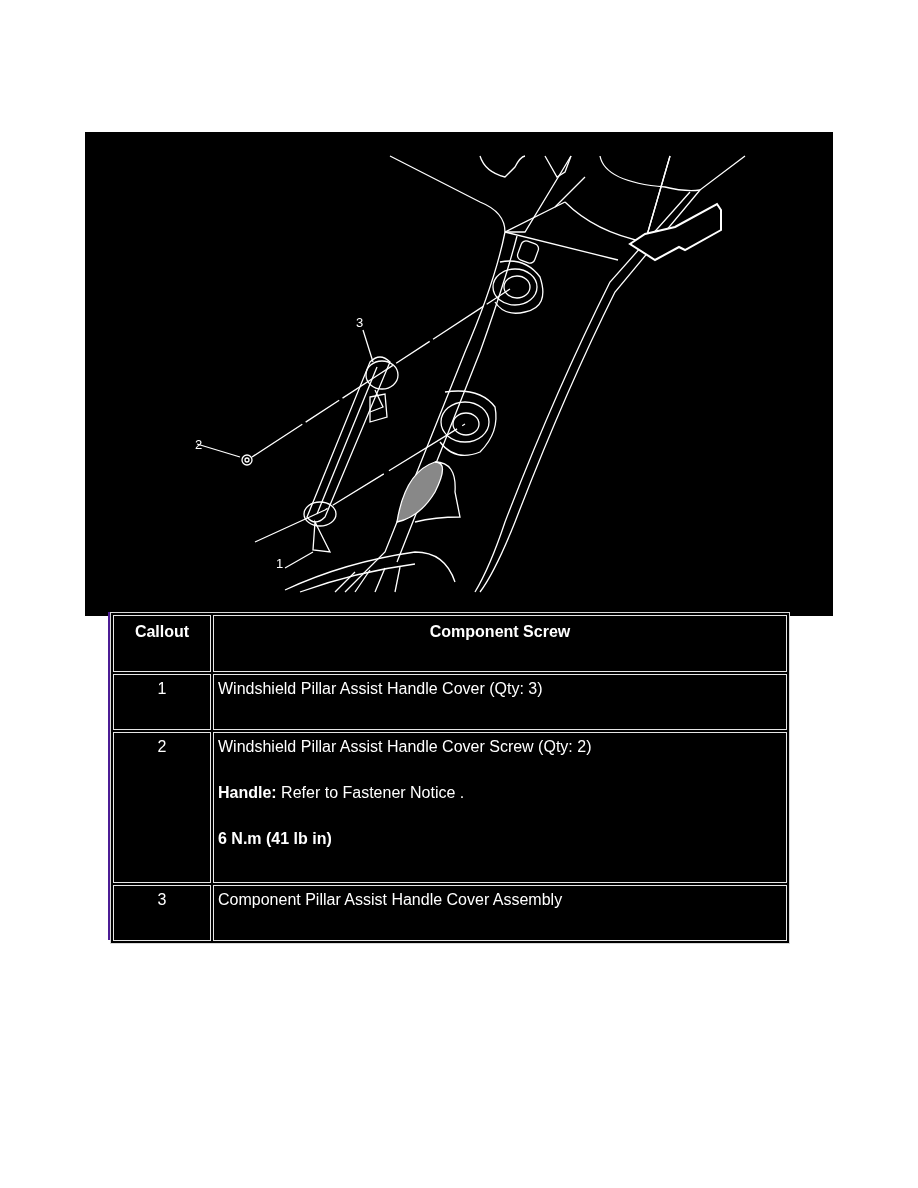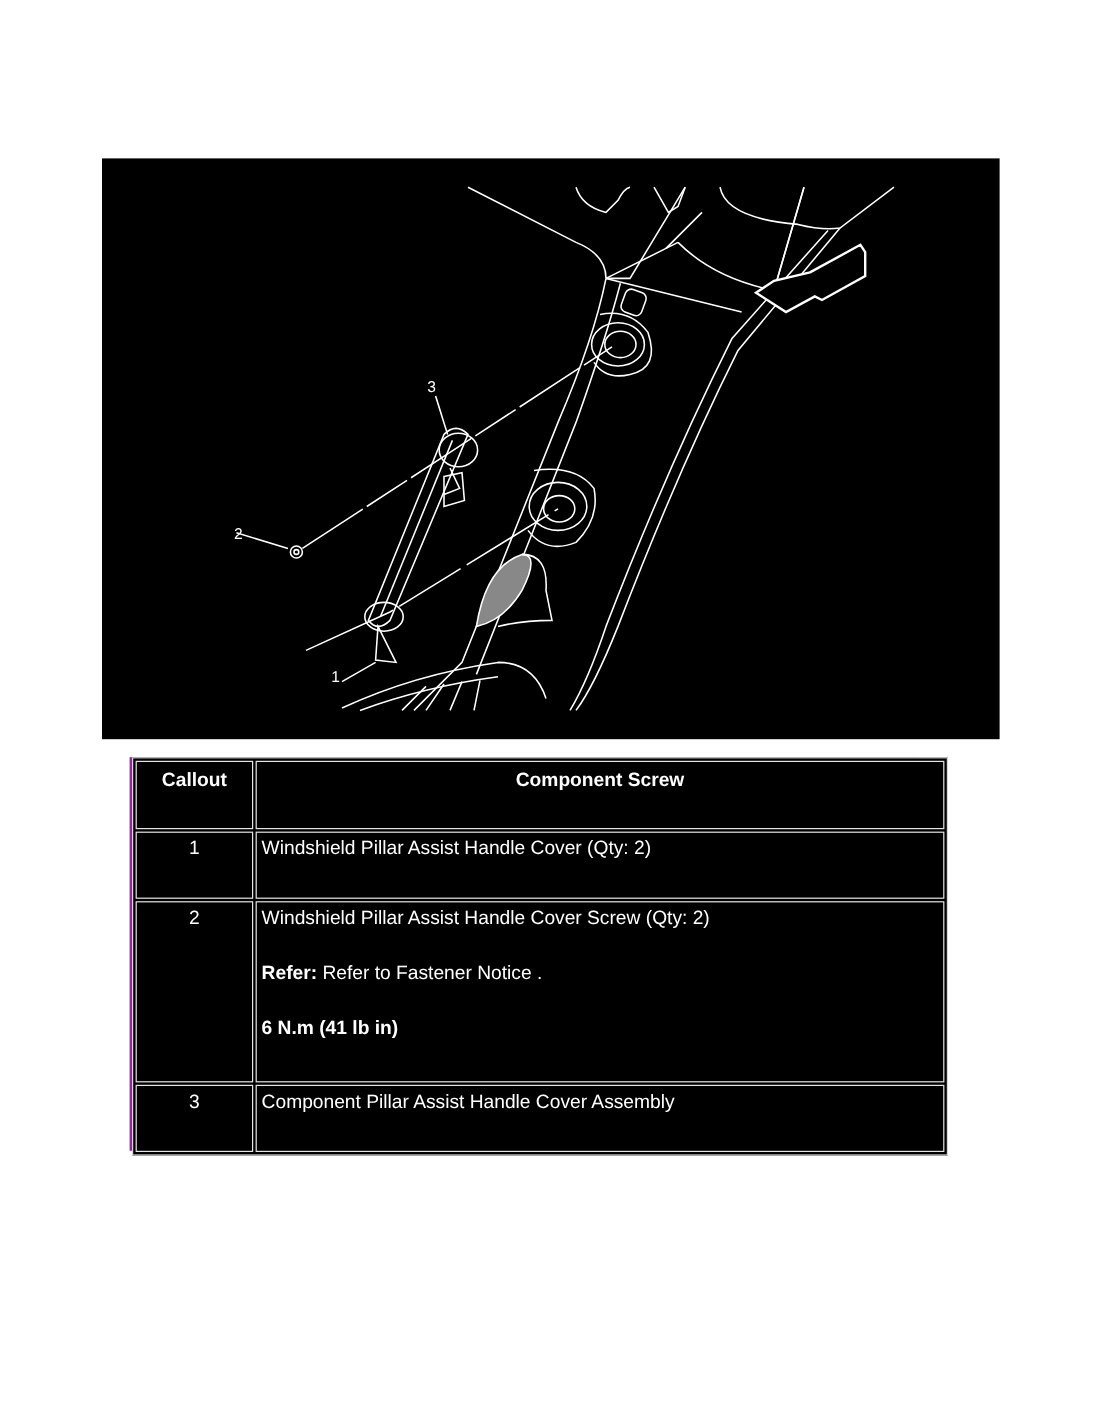--- a/index.html
+++ b/index.html
@@ -1,20 +1,20 @@
 <!DOCTYPE html>
 <html><head>
 <meta charset="utf-8">
 <style>
   html, body { margin: 0; padding: 0; background: #ffffff; }
   body { width: 918px; height: 1188px; position: relative; overflow: hidden;
          font-family: "Liberation Sans", sans-serif; }
   .figure { position: absolute; left: 85px; top: 132px; width: 748px; height: 484px; background: #000; }
   .figure svg { display: block; }
-  .table-wrap { position: absolute; left: 108px; top: 631px; width: 657px; height: 328px; background: #a21caf; }
+  .table-wrap { position: absolute; left: 108px; top: 612px; width: 657px; height: 328px; background: #4c1d95; }
   table.parts { position: absolute; left: 2px; top: 0; width: 680px; border-collapse: separate;
                 border-spacing: 2px; background: #000; border: 1px solid #d8d8d8; }
   table.parts th, table.parts td { border: 1px solid #e6e6e6; color: #fff; vertical-align: top;
                 padding: 4px 4px; font-size: 16px; line-height: 19px; }
   table.parts th { font-weight: bold; text-align: center; height: 45px; padding-top: 6px; }
   td.callout { text-align: center; width: 88px; }
   td.name b { font-weight: bold; }
   .r1 td { height: 46px; }
   .r2 td { height: 141px; }
   .r3 td { height: 46px; }
@@ -87,28 +87,28 @@
 
 <div class="table-wrap">
   <table class="parts">
     <tbody>
         <tr>
       <th style="width:88px">Callout</th>
       <th>Component Screw</th>
     </tr>
     <tr class="r1">
       <td class="callout">1</td>
-      <td class="name">Windshield Pillar Assist Handle Cover (Qty: 2)</td>
+      <td class="name">Windshield Pillar Assist Handle Cover (Qty: 3)</td>
     </tr>
     <tr class="r2">
       <td class="callout callout-mid">2</td>
       <td class="name">
         <span class="line">Windshield Pillar Assist Handle Cover Screw (Qty: 2)</span>
         <div class="gap"></div>
-        <span class="line"><b>Refer:</b><span> Refer to Fastener Notice .</span></span>
+        <span class="line"><b>Handle:</b><span> Refer to Fastener Notice .</span></span>
         <div class="gap"></div>
         <b class="line">6 N.m (41 lb in)</b>
       </td>
     </tr>
     <tr class="r3">
       <td class="callout">3</td>
       <td class="name">Component Pillar Assist Handle Cover Assembly</td>
     </tr>
   </tbody>
     </table>

